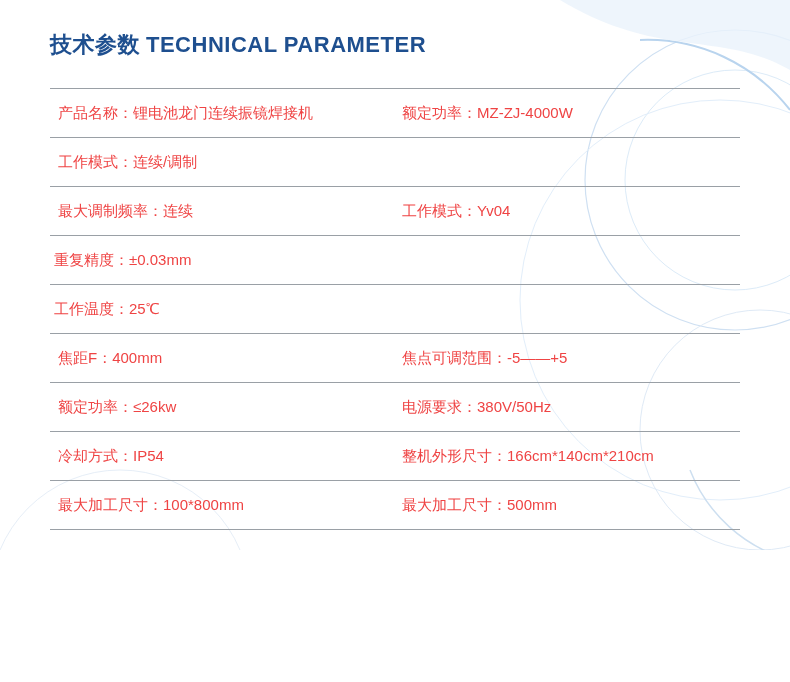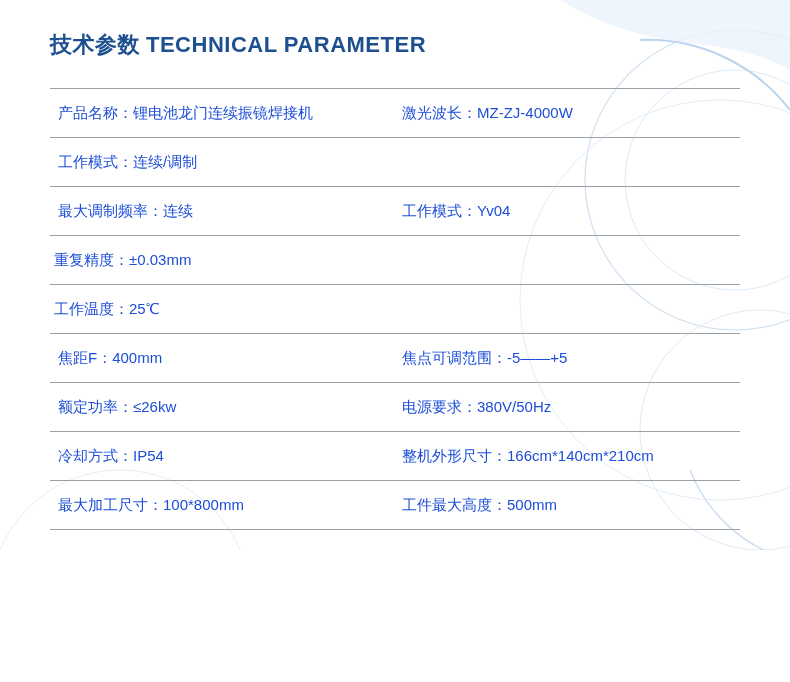--- a/index.html
+++ b/index.html
@@ -65,21 +65,21 @@
     height: 48px;
     border-bottom: 1px solid #9aa0a6;
   }
   .row:first-child {
     border-top: 1px solid #9aa0a6;
   }
   .cell {
     display: flex;
     align-items: center;
     font-size: 15px;
-    color: #1d4ed8;
+    color: #ef4444;
     line-height: 1.2;
     white-space: nowrap;
     text-align: right;
   }
   .cell.left {
     width: 348px;
     padding-left: 8px;
     box-sizing: border-box;
   }
   .cell.right {
@@ -124,21 +124,21 @@
   </svg>
 
   <div class="content">
     <div class="title" style="color: rgb(30, 79, 143);">
       <span class="cn">技术参数</span><span class="en">TECHNICAL PARAMETER</span>
     </div>
 
     <div class="table" id="spec-table">
         <div class="row">
           <div class="cell left">产品名称：锂电池龙门连续振镜焊接机</div>
-          <div class="cell right">激光波长：MZ-ZJ-4000W</div>
+          <div class="cell right">额定功率：MZ-ZJ-4000W</div>
         </div>
         <div class="row">
           <div class="cell left">工作模式：连续/调制</div>
         </div>
         <div class="row">
           <div class="cell left">最大调制频率：连续</div>
           <div class="cell right">工作模式：Yv04</div>
         </div>
         <div class="row">
           <div class="cell right">重复精度：±0.03mm</div>
@@ -153,17 +153,17 @@
         <div class="row">
           <div class="cell left">额定功率：≤26kw</div>
           <div class="cell right">电源要求：380V/50Hz</div>
         </div>
         <div class="row">
           <div class="cell left">冷却方式：IP54</div>
           <div class="cell right">整机外形尺寸：166cm*140cm*210cm</div>
         </div>
         <div class="row">
           <div class="cell left">最大加工尺寸：100*800mm</div>
-          <div class="cell right">工件最大高度：500mm</div>
+          <div class="cell right">最大加工尺寸：500mm</div>
         </div>
       </div>
   </div>
 </div>
 
 </body></html>

